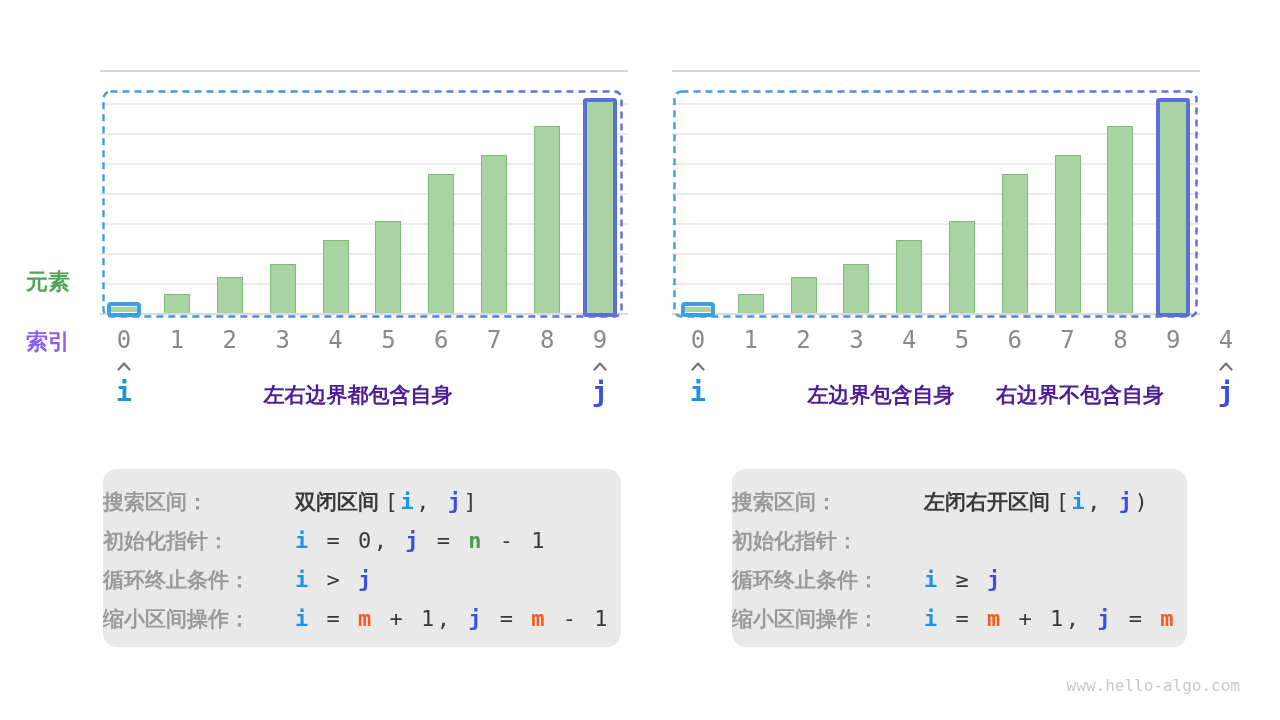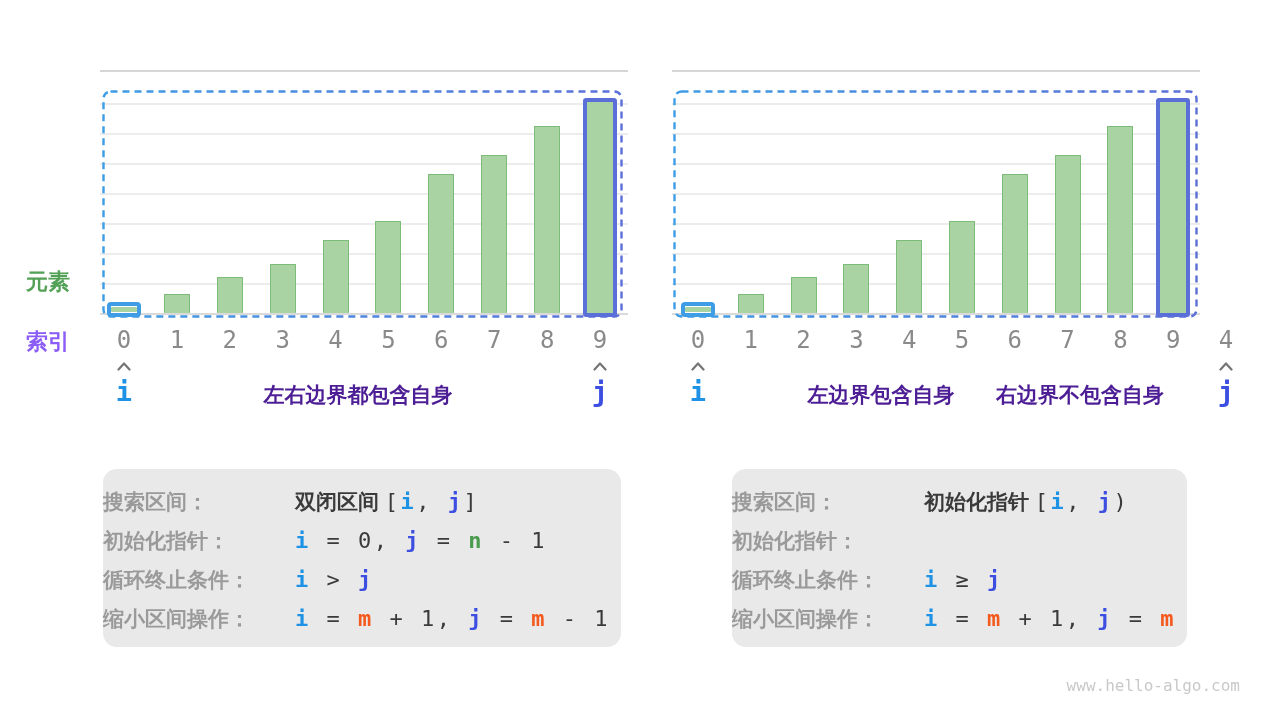--- a/index.html
+++ b/index.html
@@ -154,21 +154,21 @@
         <div class="info-content"><span class="k-i">i</span><span class="k-plain"> &gt; </span><span class="k-j">j</span></div>
       </div>
       <div class="info-row">
         <div class="info-label">缩小区间操作：</div>
         <div class="info-content"><span class="k-i">i</span><span class="k-plain"> = </span><span class="k-m">m</span><span class="k-plain"> + 1, </span><span class="k-j">j</span><span class="k-plain"> = </span><span class="k-m">m</span><span class="k-plain"> - 1</span></div>
       </div>
     </div>
     <div class="infobox" style="left: 732px; width: 455px;">
       <div class="info-row">
         <div class="info-label">搜索区间：</div>
-        <div class="info-content"><span class="k-cn">初始化指针 </span><span class="k-plain">[</span><span class="k-i">i</span><span class="k-plain">, </span><span class="k-j">j</span><span class="k-plain">)</span></div>
+        <div class="info-content"><span class="k-cn">左闭右开区间 </span><span class="k-plain">[</span><span class="k-i">i</span><span class="k-plain">, </span><span class="k-j">j</span><span class="k-plain">)</span></div>
       </div>
       <div class="info-row">
         <div class="info-label">初始化指针：</div>
       </div>
       <div class="info-row">
         <div class="info-label">循环终止条件：</div>
         <div class="info-content"><span class="k-i">i</span><span class="k-plain"> ≥ </span><span class="k-j">j</span></div>
       </div>
       <div class="info-row">
         <div class="info-label">缩小区间操作：</div>

